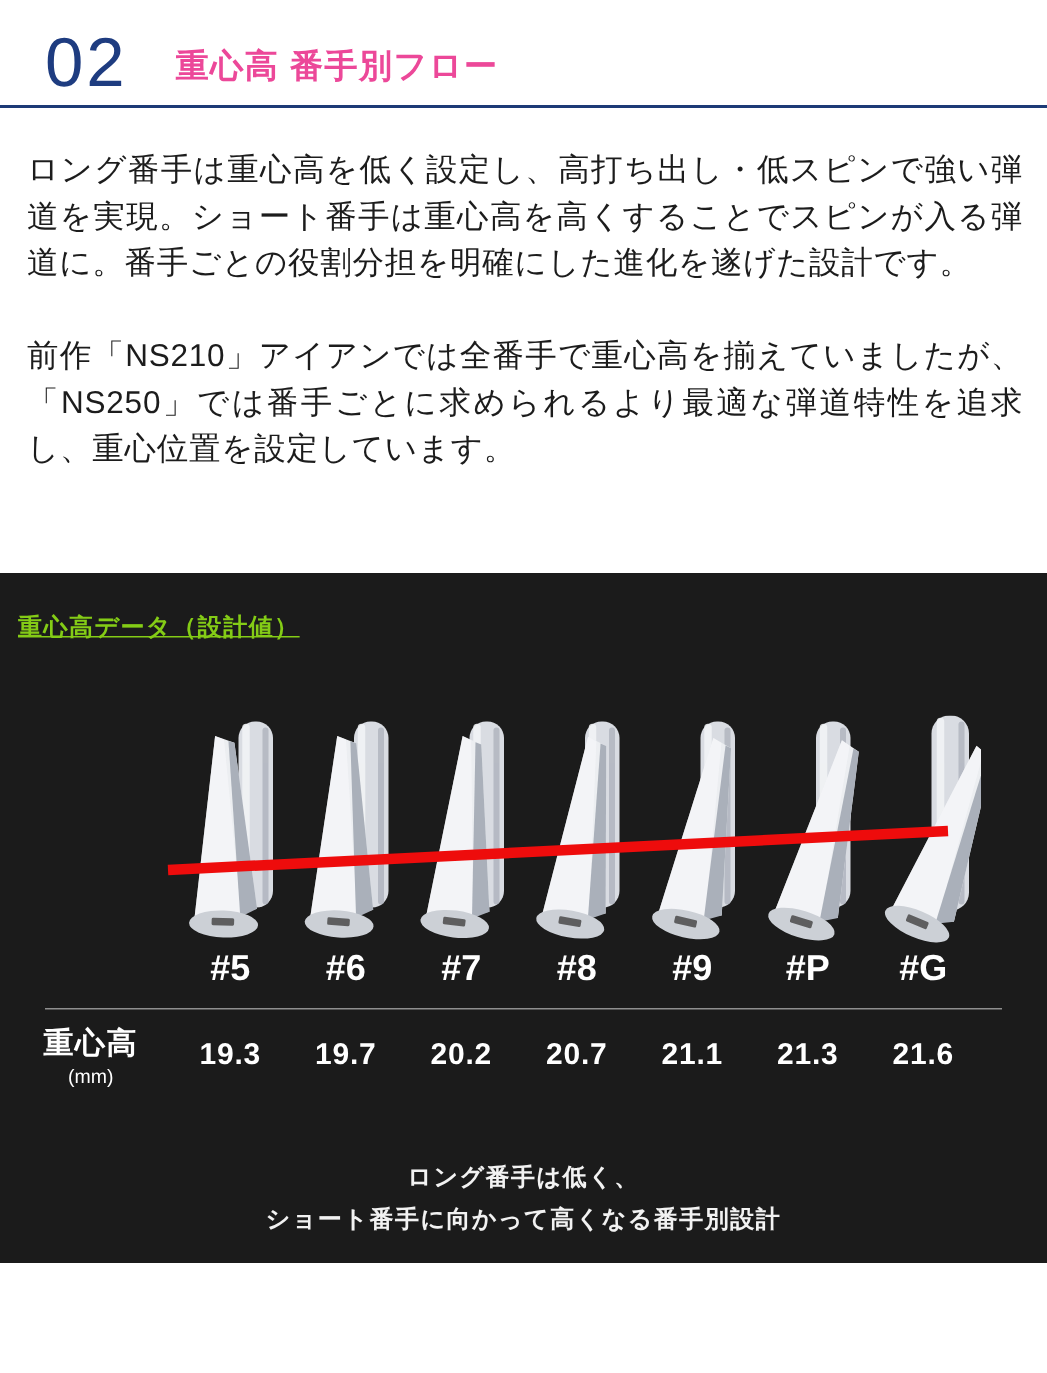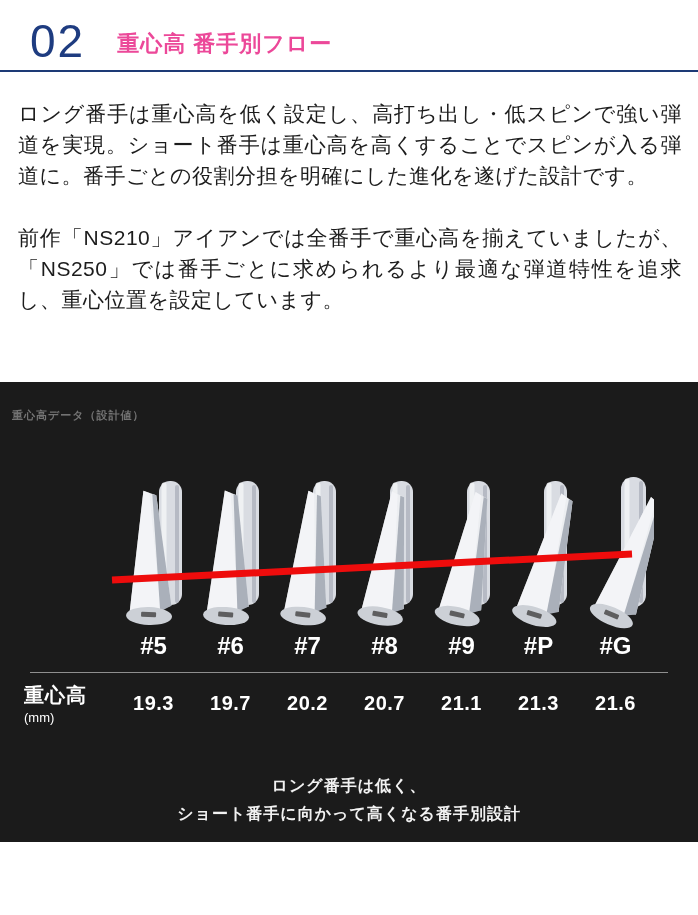--- a/index.html
+++ b/index.html
@@ -35,22 +35,23 @@
   .para + .para { margin-top:31px; }
 
   
   .panel {
     position:absolute; left:0; top:382px;
     width:698px; height:460px;
     background:#1b1b1b; color:#ffffff;
   }
   .panel-title {
     position:absolute; left:12px; top:26px;
-    font-size:11px; font-weight:bold; color:#737373;
+    font-size:16px; font-weight:bold; color:#84cc16;
     letter-spacing:1px;
+    text-decoration:underline;
   }
 
   
   .clubs {
     position:absolute; left:115px; top:92px;
     width:539px; height:158px;
     display:grid; grid-template-columns:repeat(7,77px);
   }
   .club-cell {
     display:flex; justify-content:center; align-items:flex-end;
@@ -88,21 +89,21 @@
     border-top:1px solid #8f8f8f;
   }
 
   
   .values-row {
     position:absolute; left:0; top:300px;
     width:698px;
     display:grid; grid-template-columns:115px repeat(7,77px);
     align-items:center;
   }
-  .row-label-block { padding-left:24px; }
+  .row-label-block { text-align:center; padding-left:6px; }
   .row-label-main { font-size:20px; font-weight:bold; color:#ffffff; letter-spacing:1px; }
   .row-label-unit { font-size:13px; color:#ffffff; margin-top:1px; }
   .values-row .col-value {
     text-align:center; font-size:20px; font-weight:bold; color:#ffffff;
     letter-spacing:0.5px;
   }
 
   
   .panel-caption {
     position:absolute; left:0; top:390px; width:698px;

